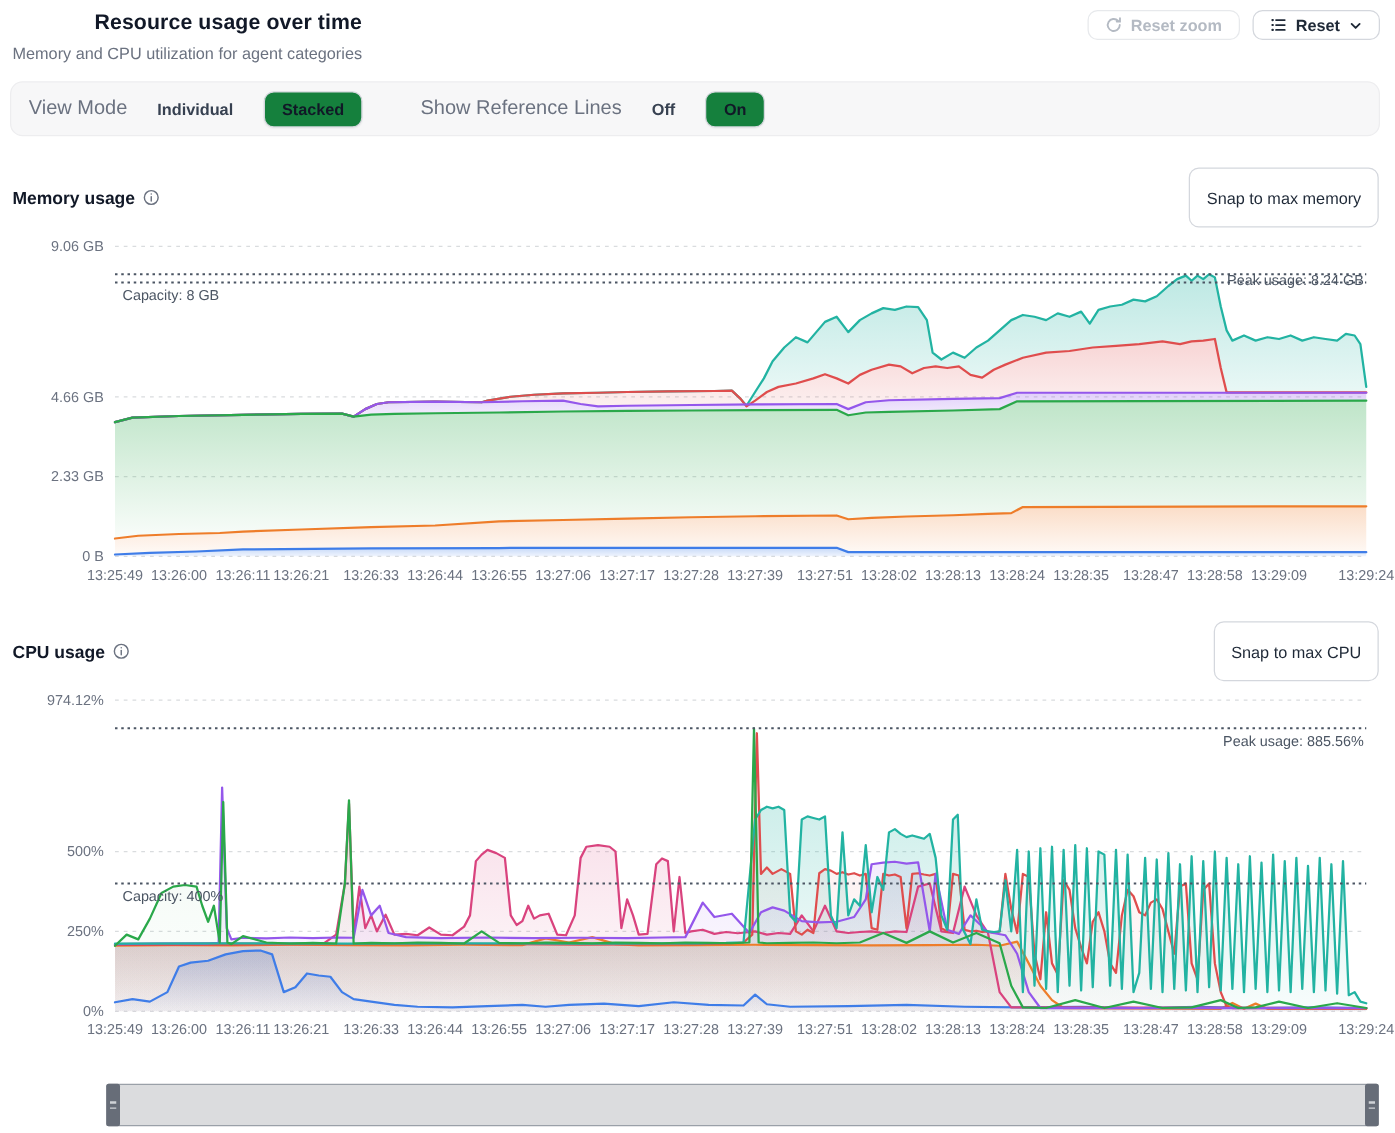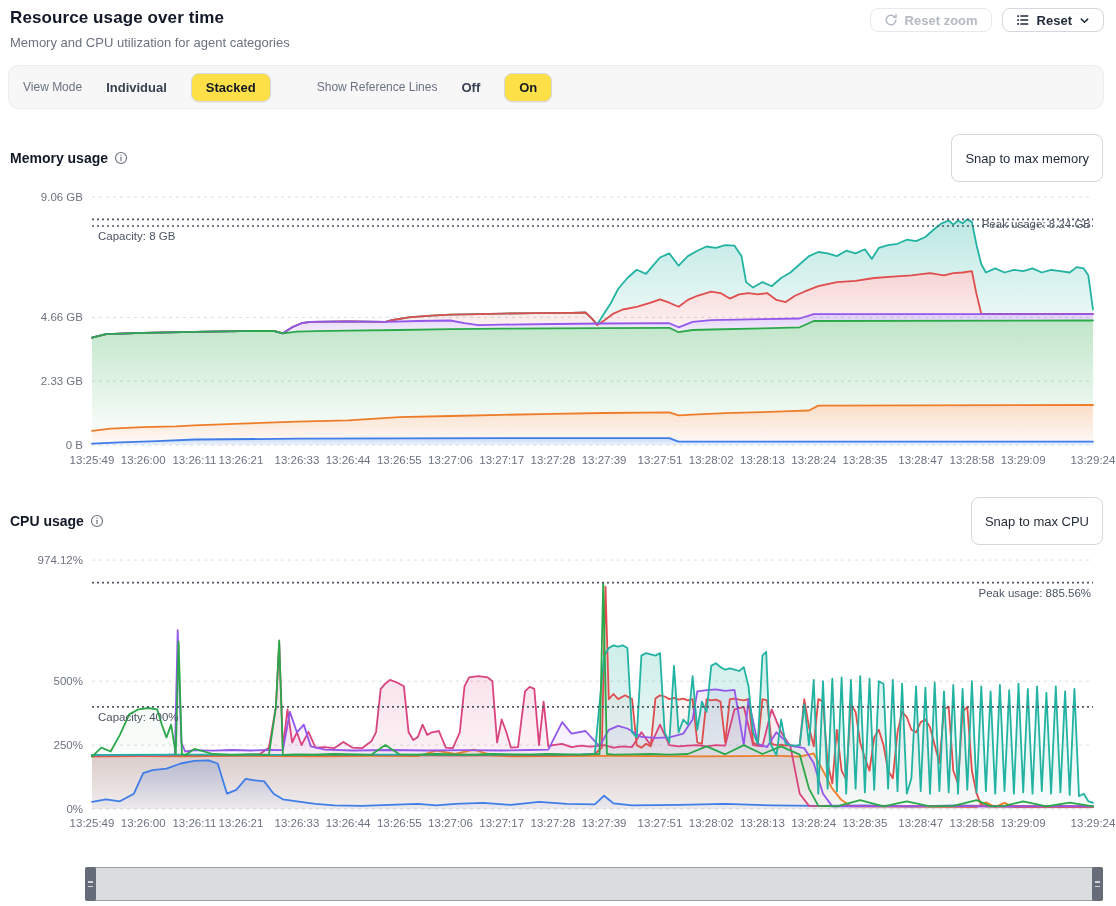--- a/index.html
+++ b/index.html
@@ -1,39 +1,39 @@
 <!DOCTYPE html>
 <html><head>
 <meta charset="utf-8">
 <style>
   * { box-sizing: border-box; margin: 0; padding: 0; }
   body {
     width: 1116px; height: 906px; background: #ffffff;
     font-family: "Liberation Sans", sans-serif; color: #111827; overflow: hidden;
   }
   .header { display: flex; justify-content: space-between; align-items: flex-start; padding: 8px 12px 0 10px; }
-  .page-title { font-size: 17px; font-weight: 700; letter-spacing: .1px; }
+  .page-title { font-size: 17px; font-weight: 700; letter-spacing: .1px; text-align: right; }
   .page-subtitle { font-size: 13px; color: #6b7280; margin-top: 7px; }
   .header-actions { display: flex; gap: 10px; align-items: center; }
   .btn {
     display: inline-flex; align-items: center; gap: 7px; height: 24px; padding: 0 13px;
     background: #fff; border: 1px solid #d4d7dd; border-radius: 8px;
     font-size: 13px; font-weight: 700; color: #1f2937; cursor: pointer; white-space: nowrap;
   }
   .btn.disabled { color: #b4bac3; border-color: #e7e9ec; font-weight: 700; }
   .btn svg { display: block; }
   .controls-bar {
     margin: 15px 12px 0 8px; height: 44px; background: #f7f7f8;
     border: 1px solid #ededef; border-radius: 10px;
     display: flex; align-items: center; padding: 0 14px; gap: 14px;
   }
-  .ctl-label { font-size: 12px; color: #6b7280; }
+  .ctl-label { font-size: 16px; color: #6b7280; }
   .seg-option { font-size: 13px; color: #374151; padding: 6px 10px; cursor: pointer; font-weight: bold; }
   .seg-option.selected {
-    background: #fde047; border: 1px solid #d4d7dd; border-radius: 8px; padding: 6px 14px;
+    background: #15803d; border: 1px solid #d4d7dd; border-radius: 8px; padding: 6px 14px;
     box-shadow: 0 1px 1px rgba(0,0,0,.04); color: #111827;
   }
   .gap-lg { width: 18px; }
   .section-head { display: flex; justify-content: space-between; align-items: center; padding: 0 13px 0 10px; }
   .section-head.mem { margin-top: 25px; }
   .section-head.cpu { margin-top: 27px; }
   .section-title { display: flex; align-items: center; gap: 6px; font-size: 14px; font-weight: 700; }
   .info { color: #6b7280; display: inline-flex; cursor: pointer; }
   .snap-btn {
     height: 48px; padding: 0 13px; background: #fff; border: 1px solid #d4d7dd; border-radius: 8px;

